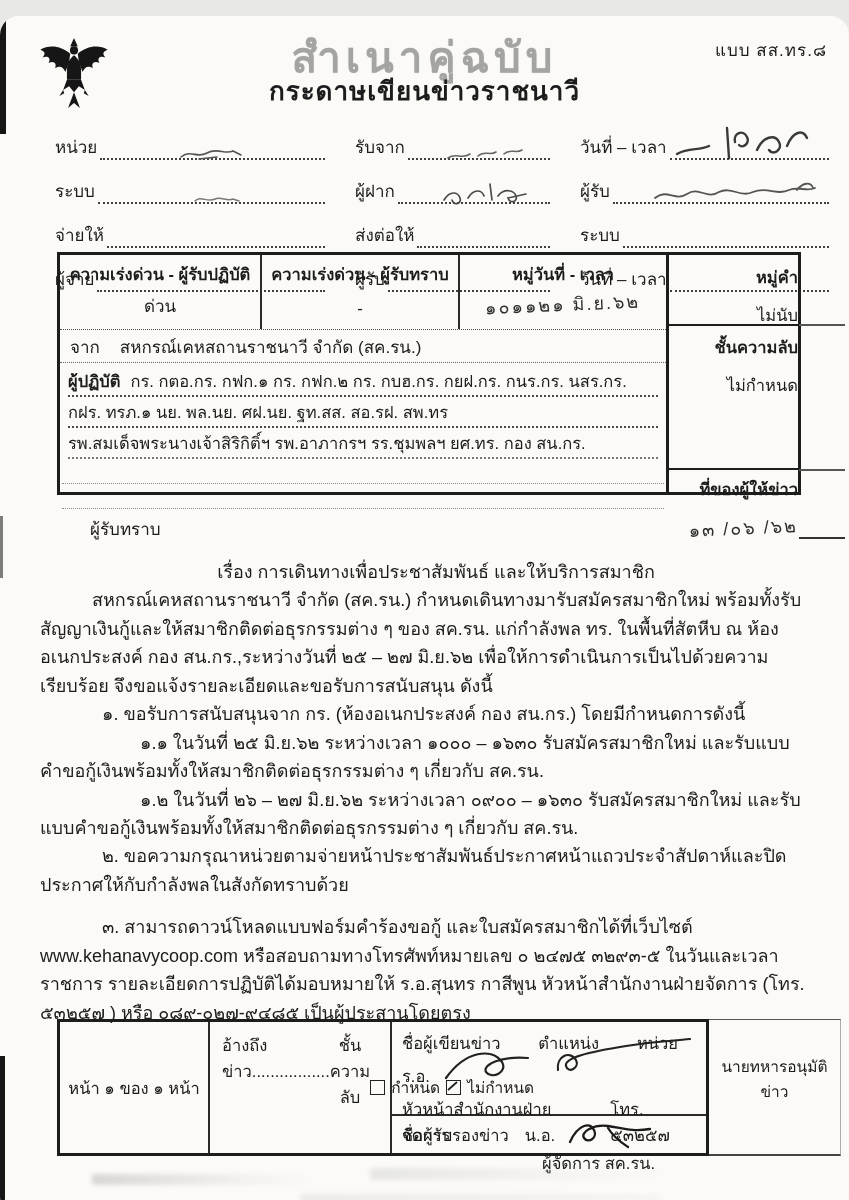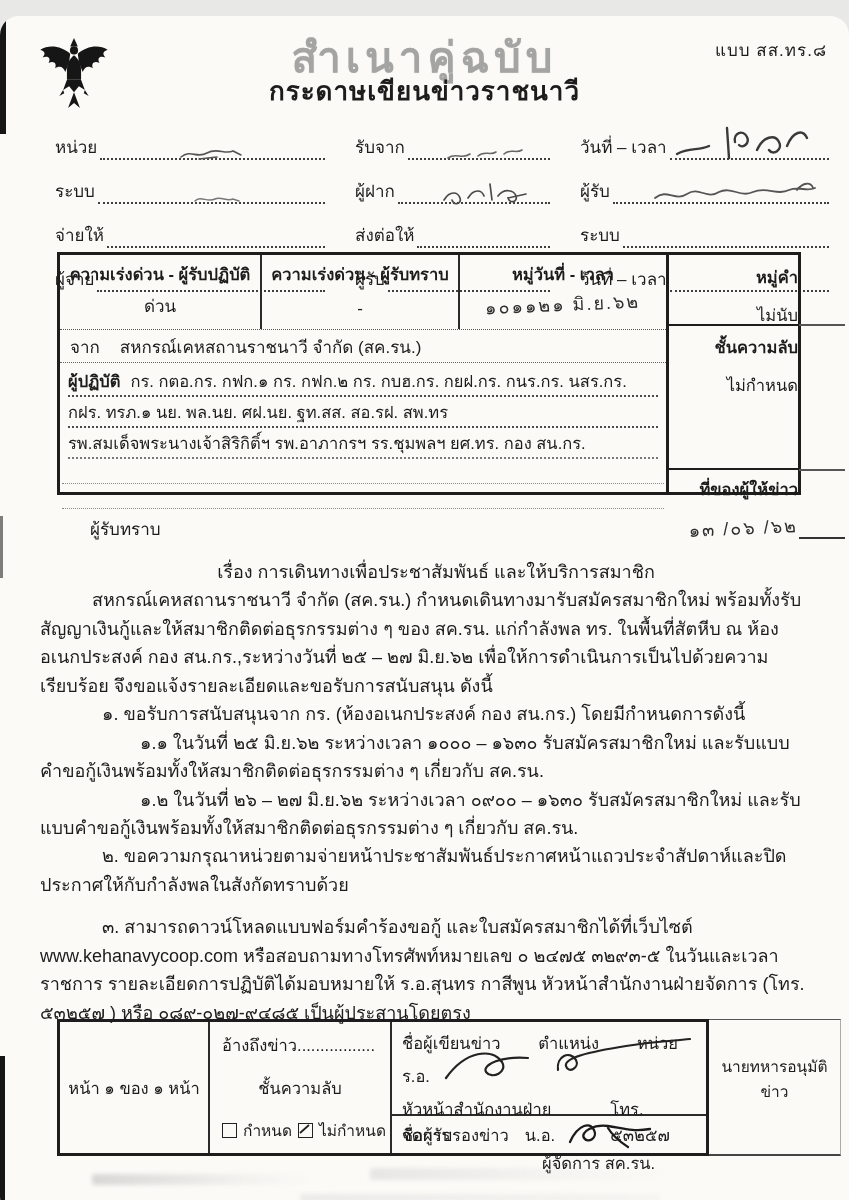--- a/index.html
+++ b/index.html
@@ -68,21 +68,21 @@
   .docbody p{margin:0;}
   .ind1{text-indent:52px;}
   .ind2{text-indent:62px;}
   .ind3{text-indent:100px;}
   .gap{margin-top:14px !important;}
 
   
   .ftable{position:absolute;left:57px;top:1003px;width:652px;height:137px;
     border:3px solid #1d1d1d;box-sizing:border-box;display:flex;}
   .fc1{width:150px;border-right:2px solid #2a2a2a;display:flex;align-items:center;justify-content:center;font-size:16.5px;box-sizing:border-box;}
-  .fc2{width:182px;border-right:2px solid #2a2a2a;display:flex;flex-direction:column;justify-content:space-between;
+  .fc2{width:182px;border-right:2px solid #2a2a2a;display:flex;justify-content:space-between;
     padding:10px 12px 10px;box-sizing:border-box;font-size:16.5px;}
   .fc2 .mid{text-align:center;}
   .cbrow{display:flex;align-items:center;gap:6px;font-size:15.5px;white-space:nowrap;}
   .cbox{width:13px;height:13px;border:1.7px solid #222;display:inline-block;position:relative;flex:none;}
   .fc3{flex:1;position:relative;box-sizing:border-box;font-size:16.5px;}
   .fc3-top{height:94px;border-bottom:2px solid #2a2a2a;box-sizing:border-box;position:relative;padding:8px 10px 0;}
   .fc3-row1{display:flex;justify-content:space-between;padding-right:18px;}
   .fc3-bot{position:relative;padding:6px 10px 0;}
   .approver{
     position:absolute;left:709px;top:1003px;width:132px;height:137px;

